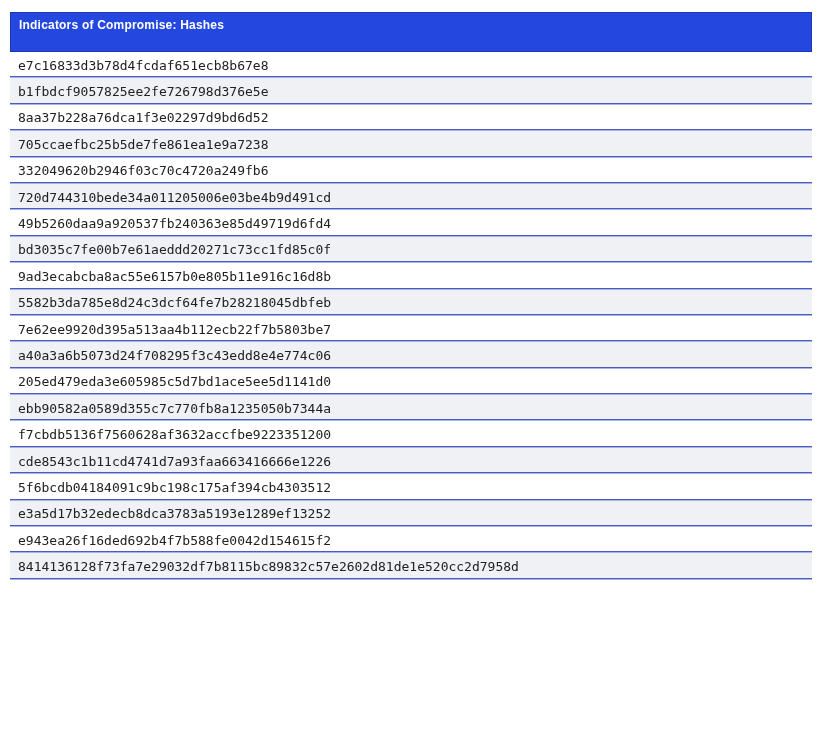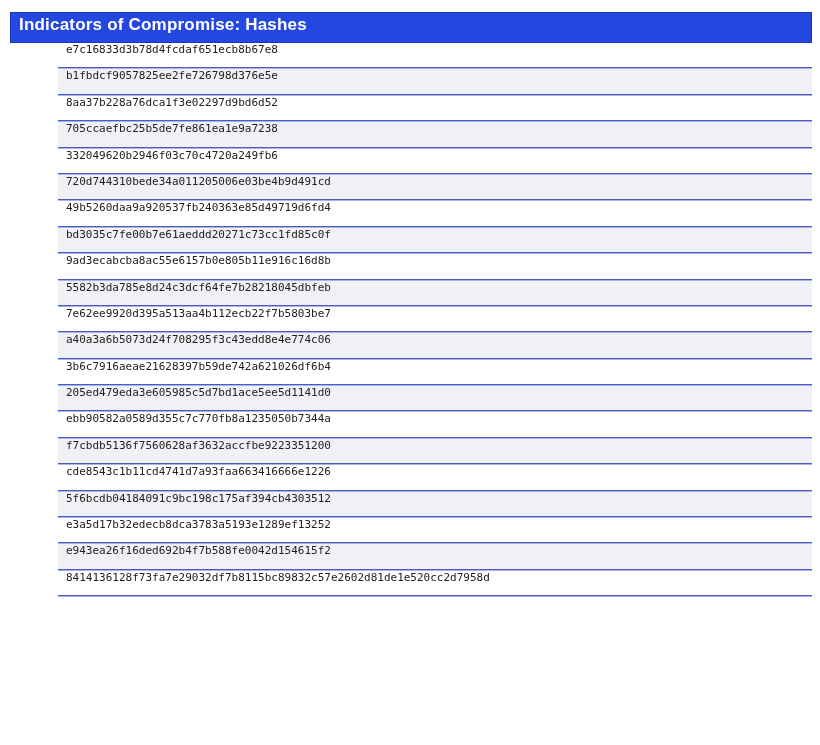--- a/index.html
+++ b/index.html
@@ -11,47 +11,46 @@
     overflow: hidden;
   }
   .ioc-table {
     position: absolute;
     left: 10px;
     top: 12px;
     width: 802px;
   }
   .table-header {
     box-sizing: border-box;
-    height: 31px;
+    height: 40px;
     line-height: 24px;
     background: #2447df;
     border: 1px solid #1b38b4;
     color: #ffffff;
     font-family: "Liberation Sans", "DejaVu Sans", sans-serif;
-    font-size: 17px;
+    font-size: 12px;
     font-weight: bold;
     padding-left: 8px;
     letter-spacing: 0.2px;
   }
   .rows {
     width: 100%;
   }
   .hash-row {
     position: relative;
     box-sizing: border-box;
     height: 26.4px;
     display: flex;
-    align-items: flex-start;
+    align-items: center;
     padding-left: 8px;
     background: #ffffff;
     font-family: "DejaVu Sans Mono", "Liberation Mono", monospace;
-    font-size: 11px;
+    font-size: 13px;
     color: #212121;
     white-space: nowrap;
-    margin-left: 48px;
   }
   .hash-row:nth-child(even) {
     background: #f0f1f4;
   }
   .hash-row::after {
     content: "";
     position: absolute;
     left: 0;
     right: 0;
     bottom: 0;
@@ -109,23 +108,20 @@
   </div>
 
   <div class="hash-row">
     <span class="hash-text">7e62ee9920d395a513aa4b112ecb22f7b5803be7</span>
   </div>
 
   <div class="hash-row">
     <span class="hash-text">a40a3a6b5073d24f708295f3c43edd8e4e774c06</span>
   </div>
 
-  <div class="hash-row">
-    <span class="hash-text">3b6c7916aeae21628397b59de742a621026df6b4</span>
-  </div>
 
   <div class="hash-row">
     <span class="hash-text">205ed479eda3e605985c5d7bd1ace5ee5d1141d0</span>
   </div>
 
   <div class="hash-row">
     <span class="hash-text">ebb90582a0589d355c7c770fb8a1235050b7344a</span>
   </div>
 
 

